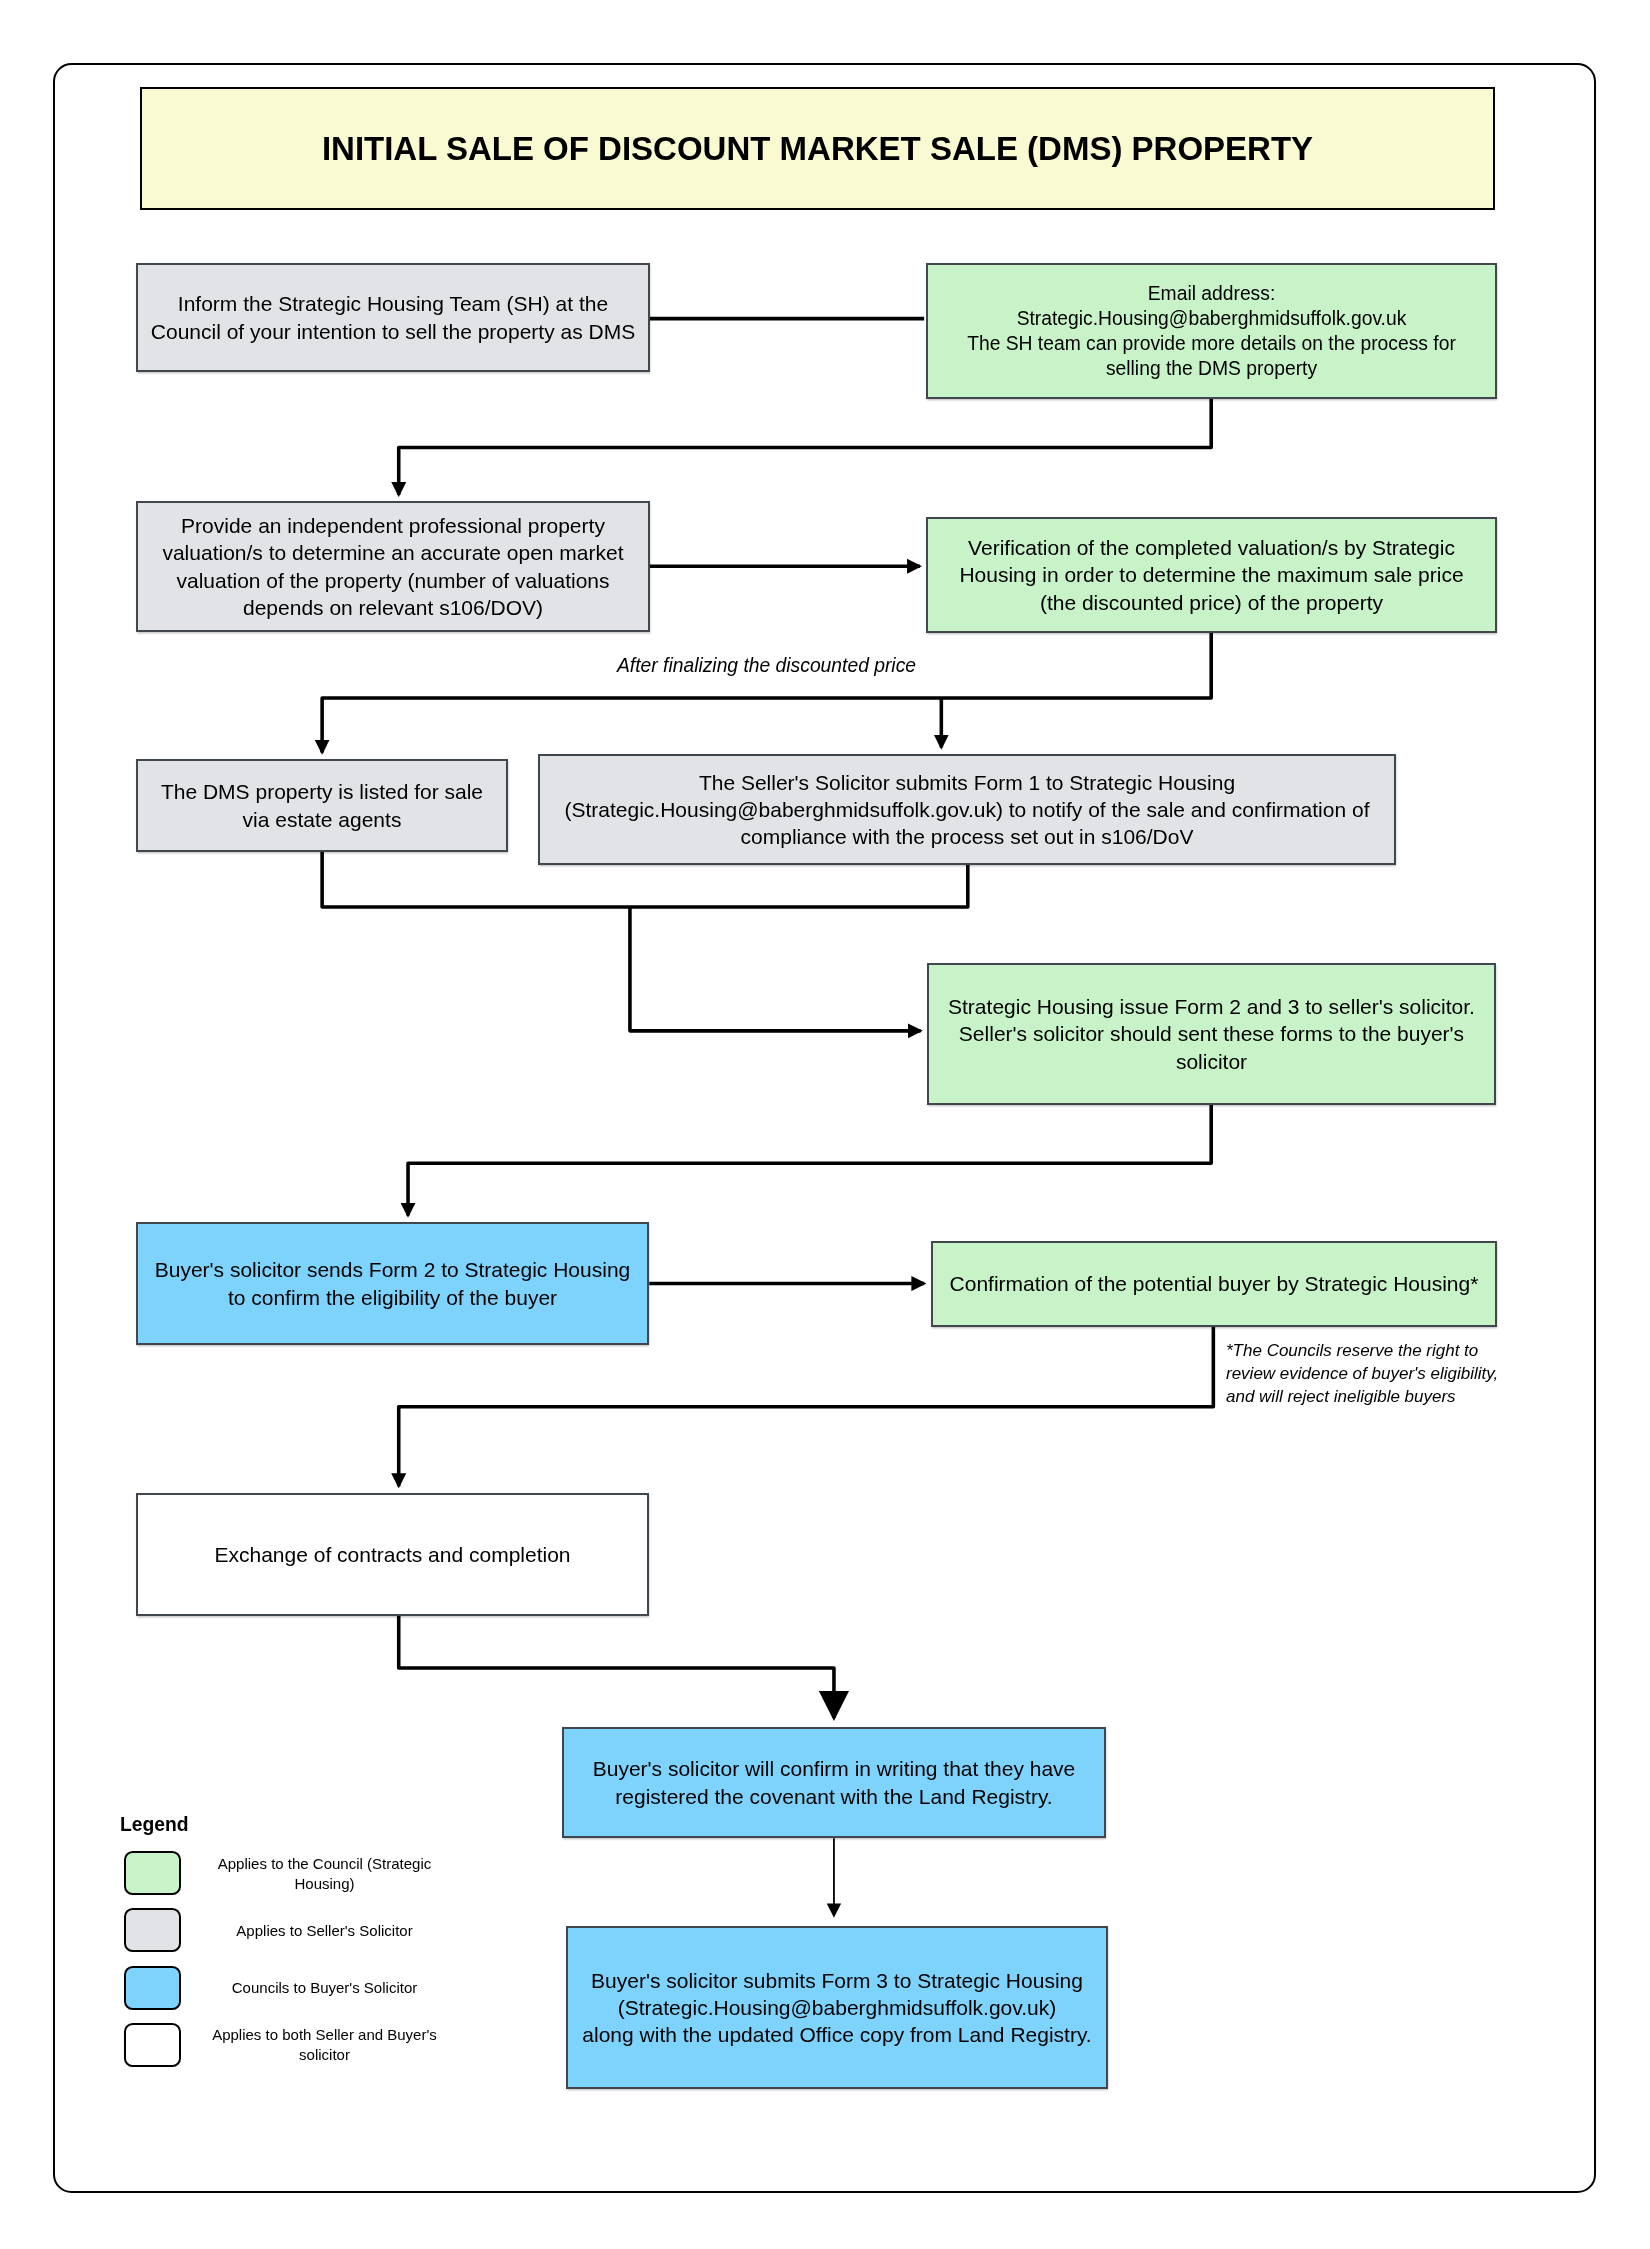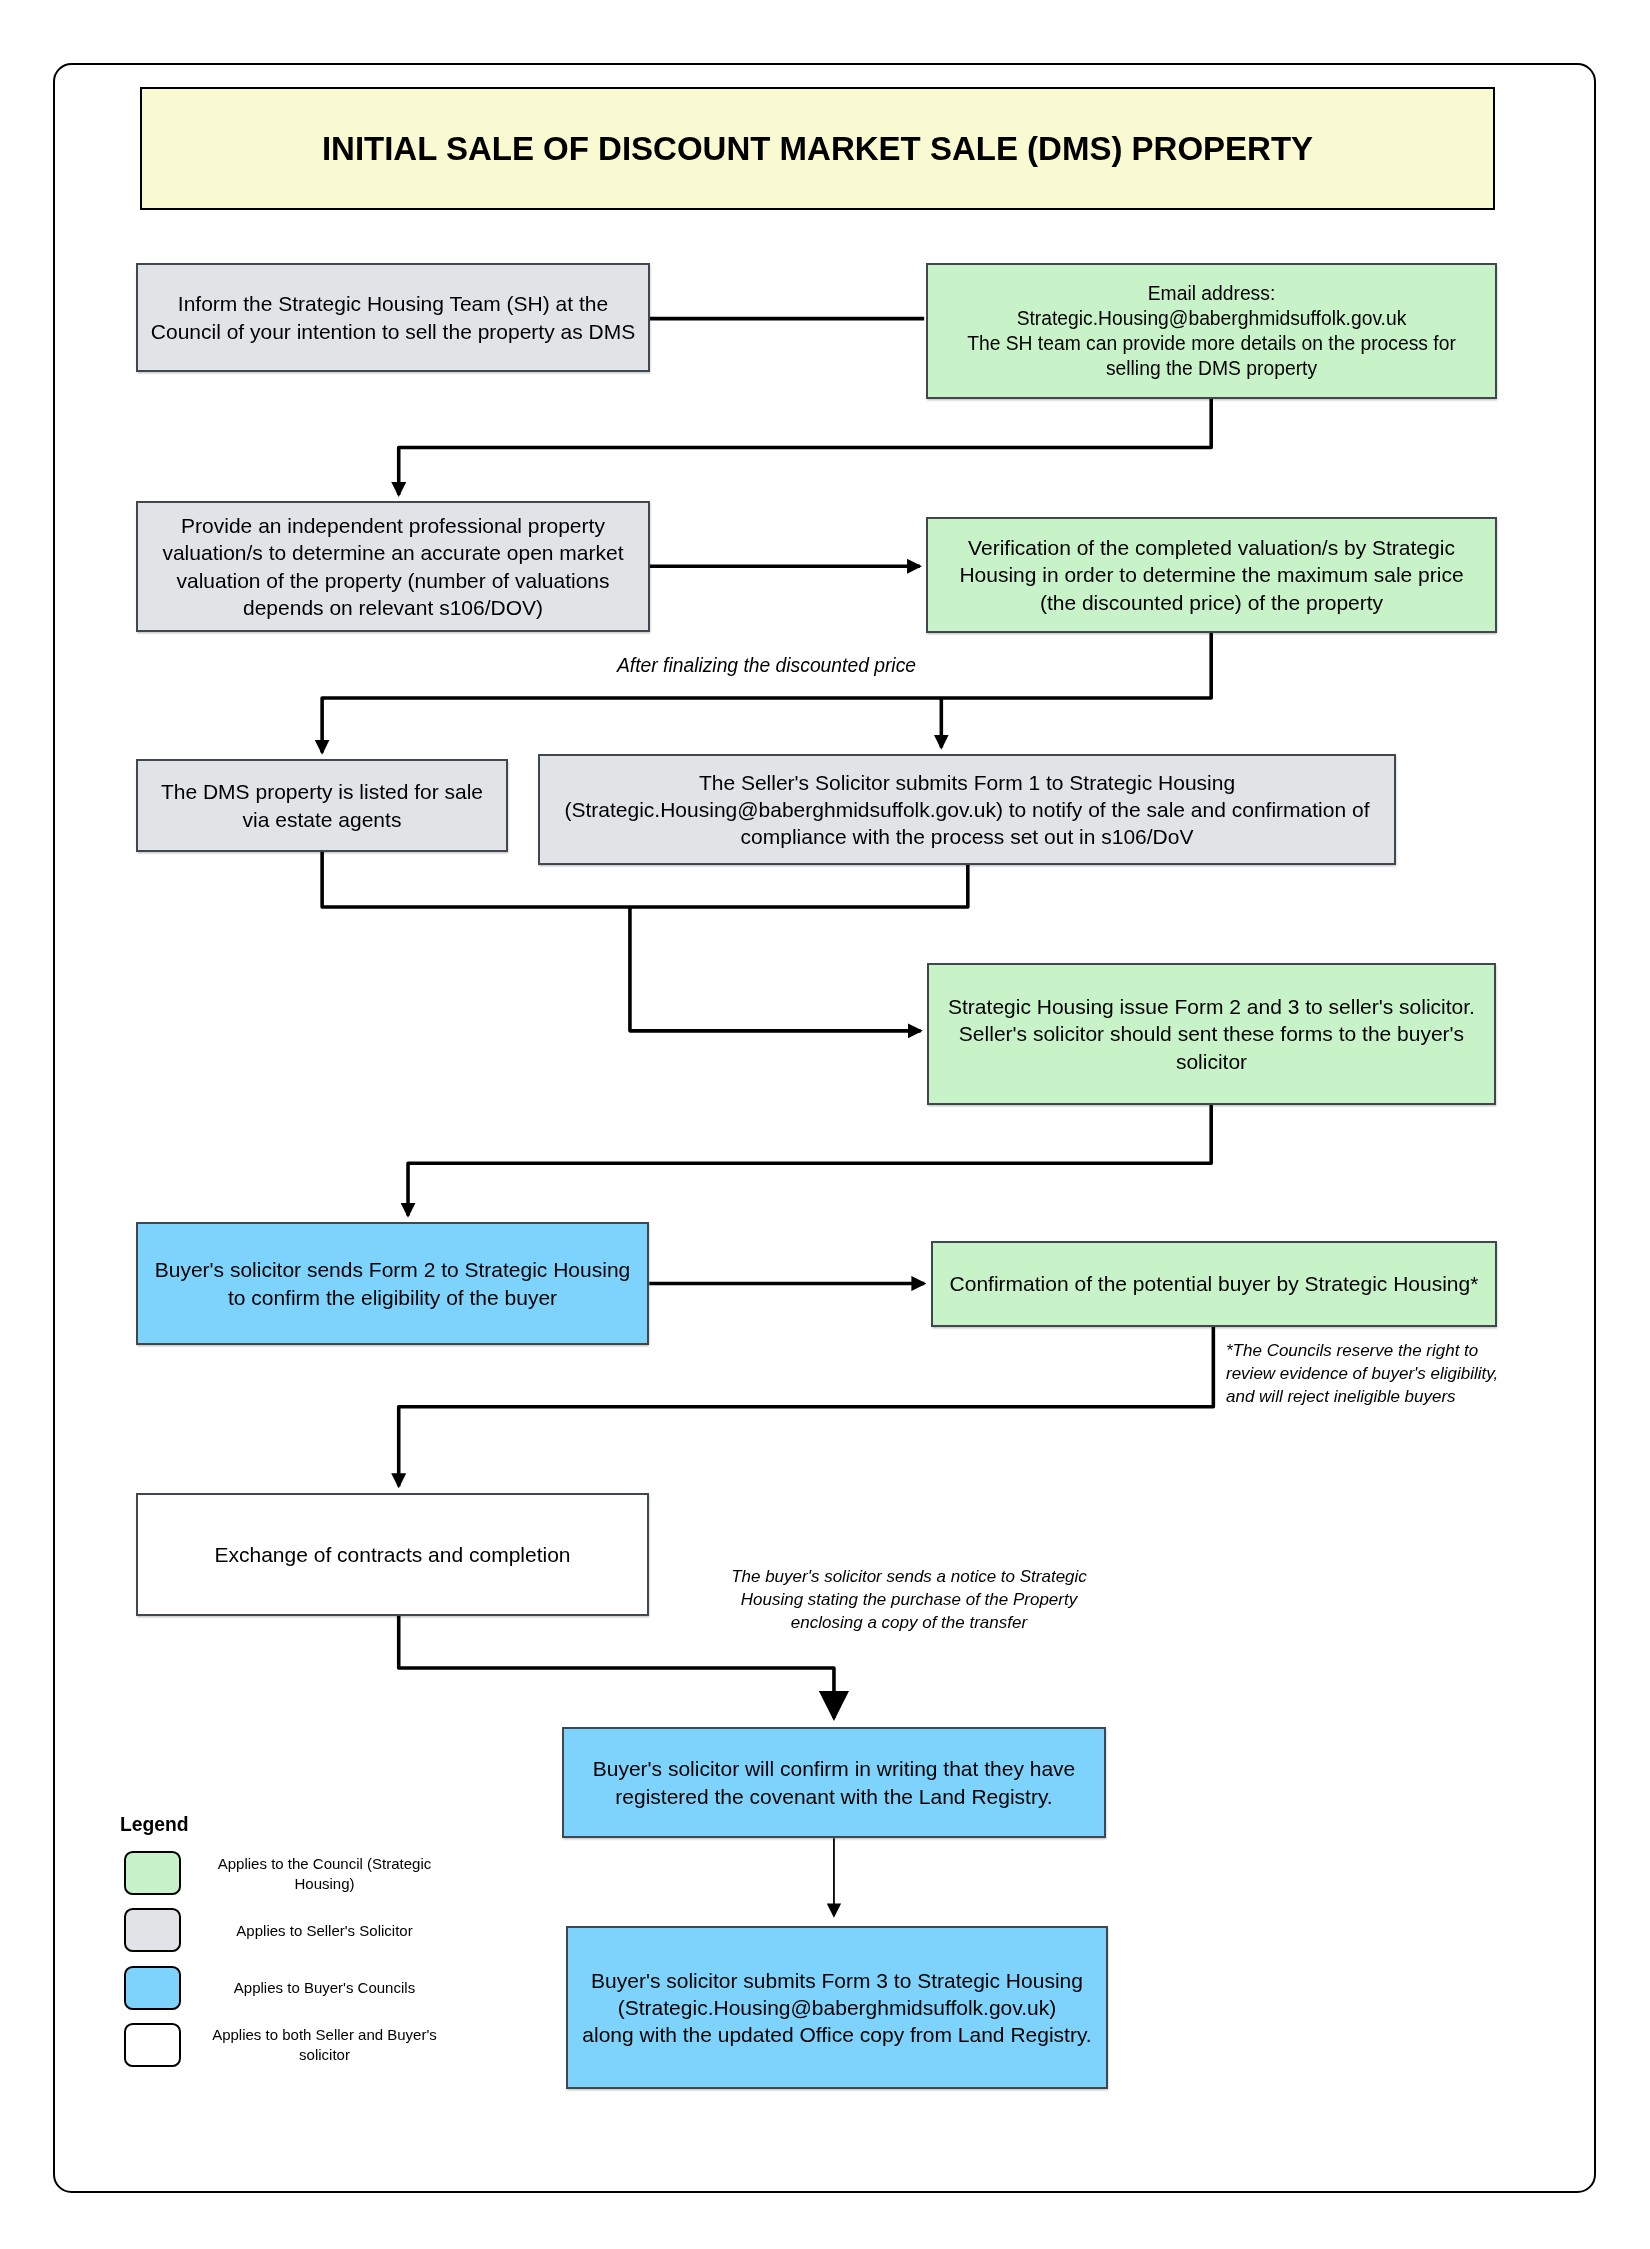--- a/index.html
+++ b/index.html
@@ -107,33 +107,30 @@
   <div class="node fill-pink" style="left:566px;top:1926px;width:542px;height:163px;">Buyer's solicitor submits Form 3 to Strategic Housing
 (Strategic.Housing@baberghmidsuffolk.gov.uk)
 along with the updated Office copy from Land Registry.</div>
 
   <div class="note note-center" style="left:566px;top:648px;width:401px;height:36px;font-size:19.3px;">After finalizing the discounted price</div>
 
   <div class="note" style="left:1226px;top:1340px;width:336px;text-align:left;font-size:17px;">*The Councils reserve the right to
 review evidence of buyer's eligibility,
 and will reject ineligible buyers</div>
 
-  <div class="note note-center" style="left:680px;top:1561px;width:458px;height:79px;font-size:17px;">The buyer's solicitor sends a notice to Strategic
-Housing stating the purchase of the Property
-enclosing a copy of the transfer</div>
 
   <div>
     <div class="legend-title">Legend</div>
 
     <div class="swatch fill-green" style="top:1851px;"></div>
     <div class="legend-label" style="top:1848px;">Applies to the Council (Strategic Housing)</div>
 
     <div class="swatch fill-grey" style="top:1908px;"></div>
     <div class="legend-label" style="top:1905px;">Applies to Seller's Solicitor</div>
 
     <div class="swatch fill-pink" style="top:1966px;"></div>
-    <div class="legend-label" style="top:1962px;">Applies to Buyer's Councils</div>
+    <div class="legend-label" style="top:1962px;">Councils to Buyer's Solicitor</div>
 
     <div class="swatch fill-white" style="top:2023px;"></div>
     <div class="legend-label" style="top:2019px;">Applies to both Seller and Buyer's solicitor</div>
   </div>
 </div>
 
 
 </body></html>

